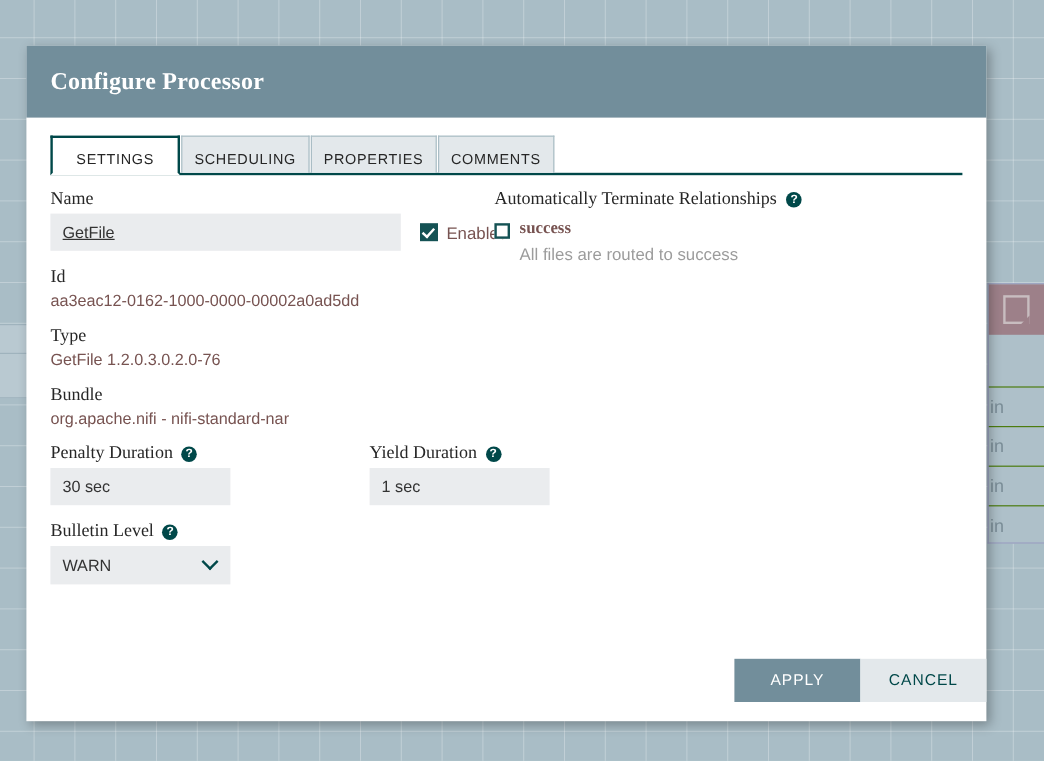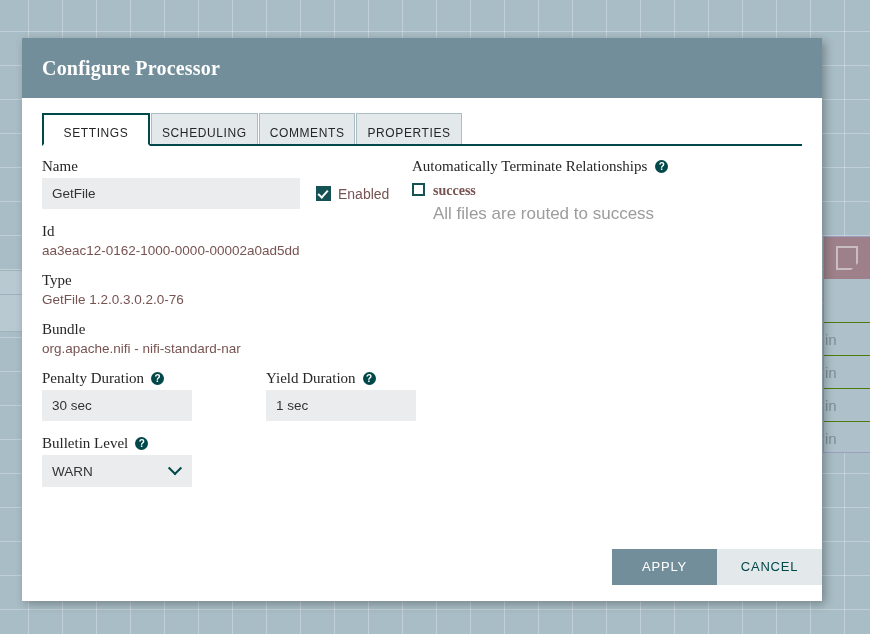--- a/index.html
+++ b/index.html
@@ -214,21 +214,21 @@
     line-height: 31px;
     font-size: 13.5px;
     color: #333333;
     padding: 0 10px;
     box-sizing: border-box;
     border: none;
     outline: none;
     font-family: "Liberation Sans", sans-serif;
     display: block;
   }
-  #name-input { width: 258px; }
+  #name-input { width: 292px; text-decoration: underline; }
   #penalty-duration-input { width: 150px; }
   #yield-duration-input { width: 150px; }
 
   .help-icon {
     display: inline-block;
     width: 13px;
     height: 13px;
     border-radius: 50%;
     background: #004849;
     color: #ffffff;
@@ -282,20 +282,21 @@
     flex: none;
   }
   #enabled-label {
     font-size: 14px;
     color: #775351;
   }
 
   
   #durations-row {
     display: flex;
+    gap: 42px;
   }
   #yield-duration-block { margin-left: 74px; }
 
   
   #bulletin-level-select {
     width: 150px;
     height: 31px;
     background: #eaecee;
     display: flex;
     align-items: center;
@@ -322,34 +323,34 @@
     font-family: "Liberation Serif", serif;
     font-size: 15px;
     color: #262626;
     display: flex;
     align-items: center;
     gap: 8px;
     margin-bottom: 8px;
   }
   #relationship-success-row {
     display: flex;
-    align-items: flex-start;
+    align-items: flex-end;
     gap: 8px;
     cursor: pointer;
   }
   #relationship-success-label {
     font-family: "Liberation Serif", serif;
     font-size: 14px;
     font-weight: bold;
     color: #775351;
   }
   #relationship-success-description {
     margin-left: 21px;
     margin-top: 5px;
-    font-size: 17px;
+    font-size: 14px;
     color: #9c9c9c;
   }
 
   
   #dialog-footer {
     height: 36px;
     display: flex;
     justify-content: flex-end;
     flex: none;
     margin-bottom: 16px;
@@ -400,22 +401,22 @@
 
   <div id="dialog-header">
     <span id="dialog-title">Configure Processor</span>
   </div>
 
   <div id="dialog-body">
 
     <div id="tab-strip">
       <div class="tab active">SETTINGS</div>
       <div class="tab">SCHEDULING</div>
+      <div class="tab">PROPERTIES</div>
       <div class="tab">COMMENTS</div>
-      <div class="tab">PROPERTIES</div>
     </div>
 
     <div id="settings-pane">
 
       <div id="column-left">
 
         <div class="block">
           <div class="field-label">Name</div>
           <div id="name-row">
             <input id="name-input" class="text-input" type="text" value="GetFile" style="">

